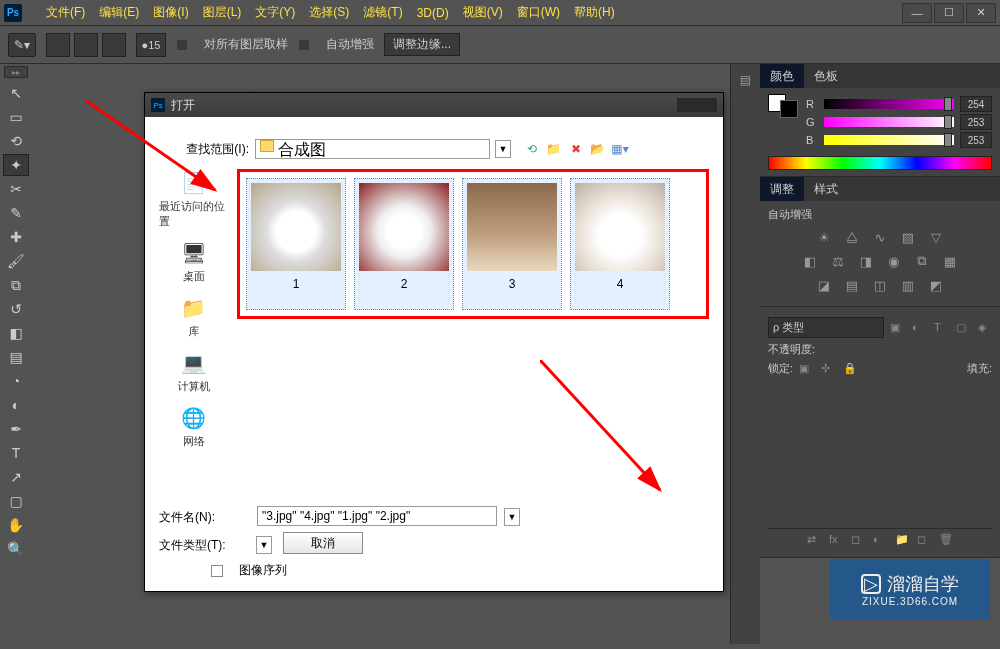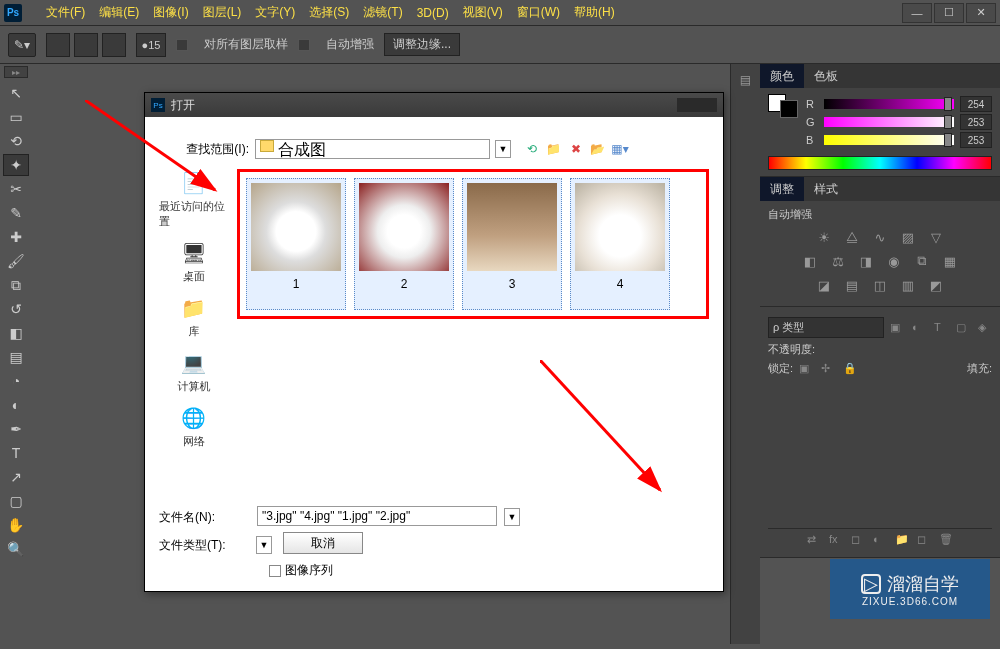--- a/index.html
+++ b/index.html
@@ -94,21 +94,21 @@
 .thumb-img { width: 90px; height: 88px; background: #888; display:flex; align-items:center; justify-content:center; font-size:10px; color:#fff; }
 .thumb-label { font-size: 12px; margin-top: 6px; }
 
 .dlg-bottom { position: absolute; bottom: 12px; left: 14px; right: 14px; font-size: 12px; }
 .dlg-row { display: flex; align-items: flex-end; gap: 8px; margin: 6px 0; }
 .dlg-row-label { width: 90px; text-align: left; }
 .dlg-combo { flex: 1; max-width: 240px; height: 20px; border: 1px solid #999; padding: 0 4px; font-size: 12px; display:flex; align-items:center; }
 .dlg-combo-arrow { width:16px; height:18px; border:1px solid #999; margin-left:-1px; display:flex; align-items:center; justify-content:center; font-size:9px;}
 .dlg-btn { width: 80px; height: 22px; border: 1px solid #888; background: linear-gradient(#fff,#e5e5e5); display:flex; align-items:center; justify-content:center; font-size:12px; }
 .open-wrap { border: 3px solid #ff0000; padding: 3px; }
-.dlg-check { display: flex; align-items: center; gap: 4px; margin-top: 8px; margin-left: 110px; font-size:12px; }
+.dlg-check { display: flex; align-items: center; gap: 16px; margin-top: 8px; margin-left: 52px; font-size:12px; }
 .dlg-checkbox { width:12px; height:12px; border:1px solid #888; }
 
 
 .arrow1 { position: absolute; left: 85px; top: 100px; width: 140px; height: 100px; pointer-events:none; }
 .arrow2 { position: absolute; left: 540px; top: 360px; width: 140px; height: 150px; pointer-events:none; }
 
 
 .watermark { position: absolute; right: 10px; bottom: 30px; width: 160px; height: 60px; background: rgba(20,90,160,.8); color: #fff; display:flex; flex-direction:column; align-items:center; justify-content:center; font-size:18px; opacity:.9; }
 .watermark .sm { font-size: 10px; letter-spacing: 1px; }
 .watermark .logo { display:flex; align-items:center; gap:6px;}

